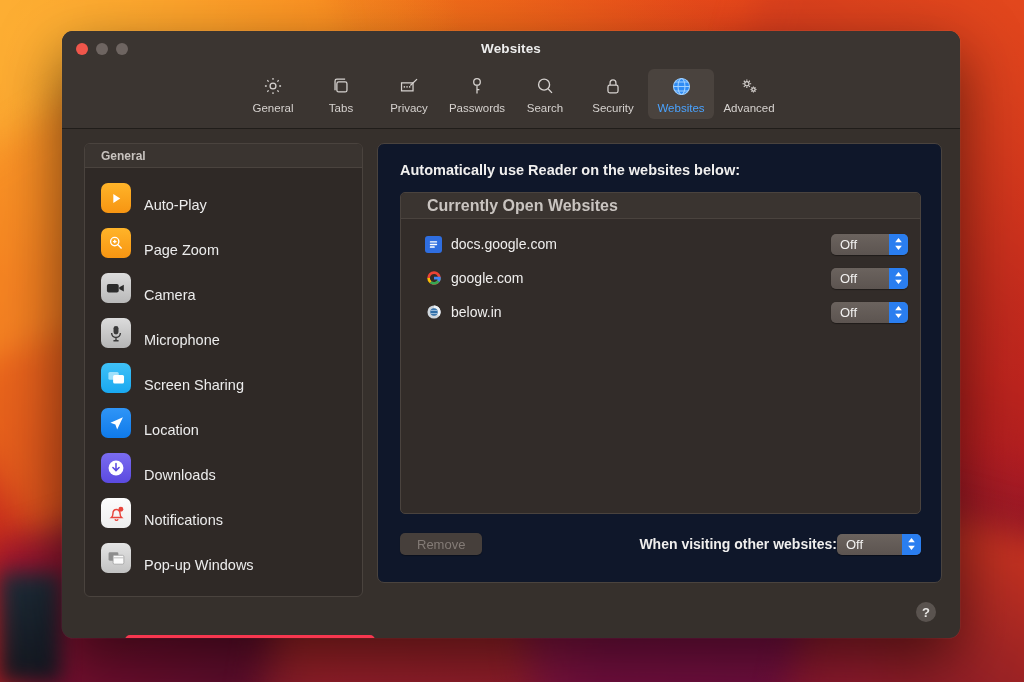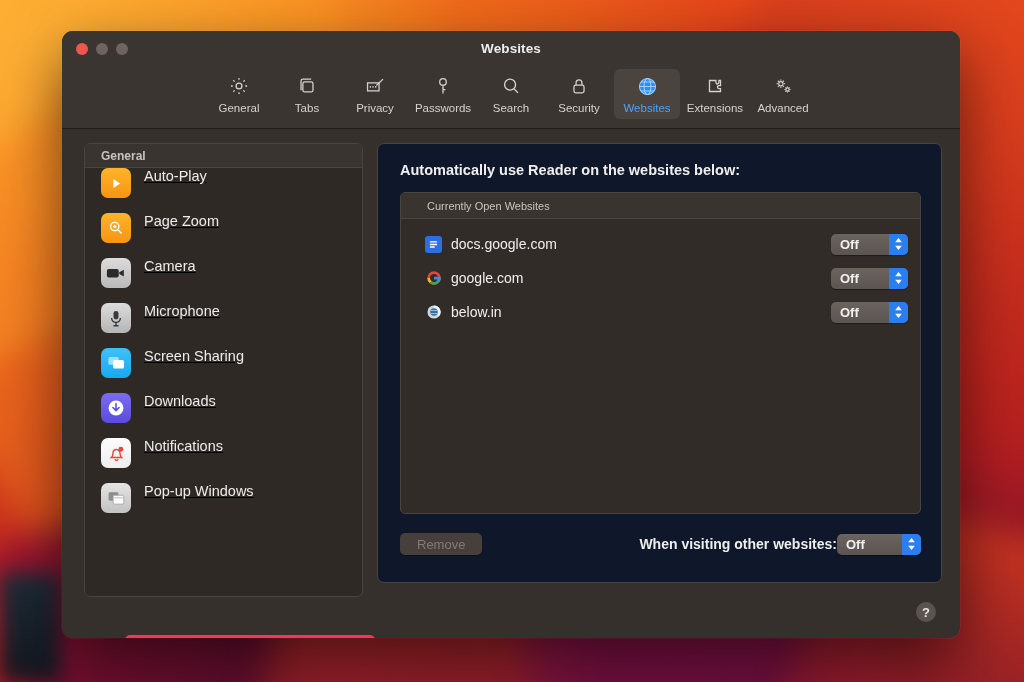--- a/index.html
+++ b/index.html
@@ -95,23 +95,22 @@
     width:279px; flex:0 0 279px; height:454px;
     background:#2f2926; border:1px solid #4a433e; border-radius:6px;
     overflow:hidden;
   }
   #sidebar-header {
     height:24px; padding:0 0 0 16px; display:flex; align-items:center;
     background:#3a3430; border-bottom:1px solid #4a433e;
     font-size:12px; font-weight:bold; color:#c8c3bf;
   }
   .side-item {
-    height:45px; display:flex; align-items:flex-start; gap:13px; padding-left:16px;
+    height:45px; display:flex; align-items:flex-end; gap:13px; padding-left:16px;
     cursor:default;
-    text-decoration:underline;
   }
   .side-icon { width:30px; height:30px; border-radius:7px; flex:0 0 30px;
                display:flex; align-items:center; justify-content:center; }
   .side-label { font-size:14.5px; color:#ececec; }
 
   
   #highlight-box {
     position:absolute; left:63px; top:506px; width:250px; height:46px;
     border:4px solid #f8364f; border-radius:5px; pointer-events:none;
   }
@@ -125,39 +124,39 @@
   #content-heading { font-size:14.5px; font-weight:bold; color:#f0efee; margin-bottom:14px; }
 
   #site-list {
     flex:1; background:#322c29; border:1px solid #4a433e; border-radius:5px;
     overflow:hidden; display:flex; flex-direction:column;
     max-height:322px;
   }
   #site-list-header {
     height:26px; padding-left:26px; display:flex; align-items:center;
     background:#3a3430; border-bottom:1px solid #4a433e;
-    font-size:11px; font-weight:normal; color:#c9c4c0;
+    font-size:16px; font-weight:bold; color:#c9c4c0;
   }
   .site-rows { padding:8px 0 0; }
   .site-row {
     height:34px; display:flex; align-items:center;
     padding:0 12px 0 24px;
   }
   .site-favicon { width:17px; height:17px; flex:0 0 17px; margin-right:9px;
                   display:flex; align-items:center; justify-content:center; border-radius:3px; }
   .site-name { font-size:14px; color:#f0efee; flex:1; }
 
   
   .popup-btn {
     display:inline-flex; align-items:center; height:21px; border-radius:5px;
     background:linear-gradient(180deg,#6b635e,#5c5450);
     box-shadow:0 .5px 1px rgba(0,0,0,.4);
     padding-left:9px; cursor:default; min-width:77px;
   }
-  .popup-val { font-size:13px; font-weight:bold; color:#f2f1f0; flex:1; }
+  .popup-val { font-size:13px; font-weight:normal; color:#f2f1f0; flex:1; }
   .popup-arrows {
     width:19px; height:21px; border-radius:0 5px 5px 0; flex:0 0 19px;
     background:#2a7ef0; display:flex; flex-direction:column;
     align-items:center; justify-content:center; gap:2px;
   }
   .popup-arrows svg { display:block; }
 
   
   #content-footer {
     height:58px; display:flex; align-items:center; gap:12px; padding-top:2px;
@@ -276,28 +275,20 @@
       <span class="tb-icon">
         <svg width="23" height="23" viewBox="0 0 24 24" fill="#2f8cf5" stroke="#9fd0ff" stroke-width="1.1">
           <circle cx="12" cy="12" r="8.4"></circle>
           <ellipse cx="12" cy="12" rx="3.6" ry="8.4" fill="none"></ellipse>
           <path d="M3.6 12h16.8M5.2 7.4h13.6M5.2 16.6h13.6" fill="none"></path>
         </svg>
       </span>
       <span class="tb-label">Websites</span>
     </div>
 
-    <div class="tb-item">
-      <span class="tb-icon">
-        <svg width="22" height="22" viewBox="0 0 24 24" fill="none" stroke="#d6d2cf" stroke-width="1.4">
-          <path d="M6 6h7v2.2a1.6 1.6 0 1 0 3.2 0V6H18v5.6h-1.8a1.6 1.6 0 1 0 0 3.2H18V18H6V6z"></path>
-        </svg>
-      </span>
-      <span class="tb-label">Extensions</span>
-    </div>
 
     <div class="tb-item">
       <span class="tb-icon">
         <svg width="23" height="22" viewBox="0 0 26 24" fill="none" stroke="#d6d2cf" stroke-width="1.3">
           <circle cx="10" cy="9.5" r="2.4"></circle>
           <path d="M10 4.6v1.6M10 12.8v1.6M5.1 9.5h1.6M13.3 9.5h1.6M6.6 6.1l1.1 1.1M12.3 11.8l1.1 1.1M13.4 6.1l-1.1 1.1M7.7 11.8l-1.1 1.1"></path>
           <circle cx="17.5" cy="16" r="1.8"></circle>
           <path d="M17.5 12.6v1.2M17.5 18.2v1.2M14.1 16h1.2M19.7 16h1.2M15.2 13.7l.8.8M19 17.5l.8.8M19.8 13.7l-.8.8M16 17.5l-.8.8"></path>
         </svg>
       </span>
@@ -352,20 +343,28 @@
       <div class="side-item">
         <span class="side-icon" style="background:linear-gradient(180deg,#3fc1f7,#19a8f0);">
           <svg width="19" height="16" viewBox="0 0 20 17">
             <rect x="1.4" y="2" width="11" height="8.4" rx="1.6" fill="#9ee0fb"></rect>
             <rect x="6.4" y="5.4" width="11.6" height="9" rx="1.6" fill="#fff"></rect>
           </svg>
         </span>
         <span class="side-label">Screen Sharing</span>
       </div>
 
+      <div class="side-item">
+        <span class="side-icon" style="background:linear-gradient(180deg,#2f95f7,#0f7aea);">
+          <svg width="17" height="17" viewBox="0 0 18 18">
+              <path d="M15.8 2.3L2.6 8.1l5.2 1.9 1.9 5.4z" fill="#fff"></path>
+            </svg>
+        </span>
+        <span class="side-label">Location</span>
+      </div>
 
       <div class="side-item">
         <span class="side-icon" style="background:linear-gradient(180deg,#7a6cf0,#5b4ae0);">
           <svg width="20" height="20" viewBox="0 0 22 22">
             <circle cx="11" cy="11" r="8.2" fill="#fff"></circle>
             <path d="M11 6.2v7.4M7.6 10.4L11 13.8l3.4-3.4" fill="none" stroke="#5b4ae0" stroke-width="1.7" stroke-linecap="round"></path>
           </svg>
         </span>
         <span class="side-label">Downloads</span>
       </div>

